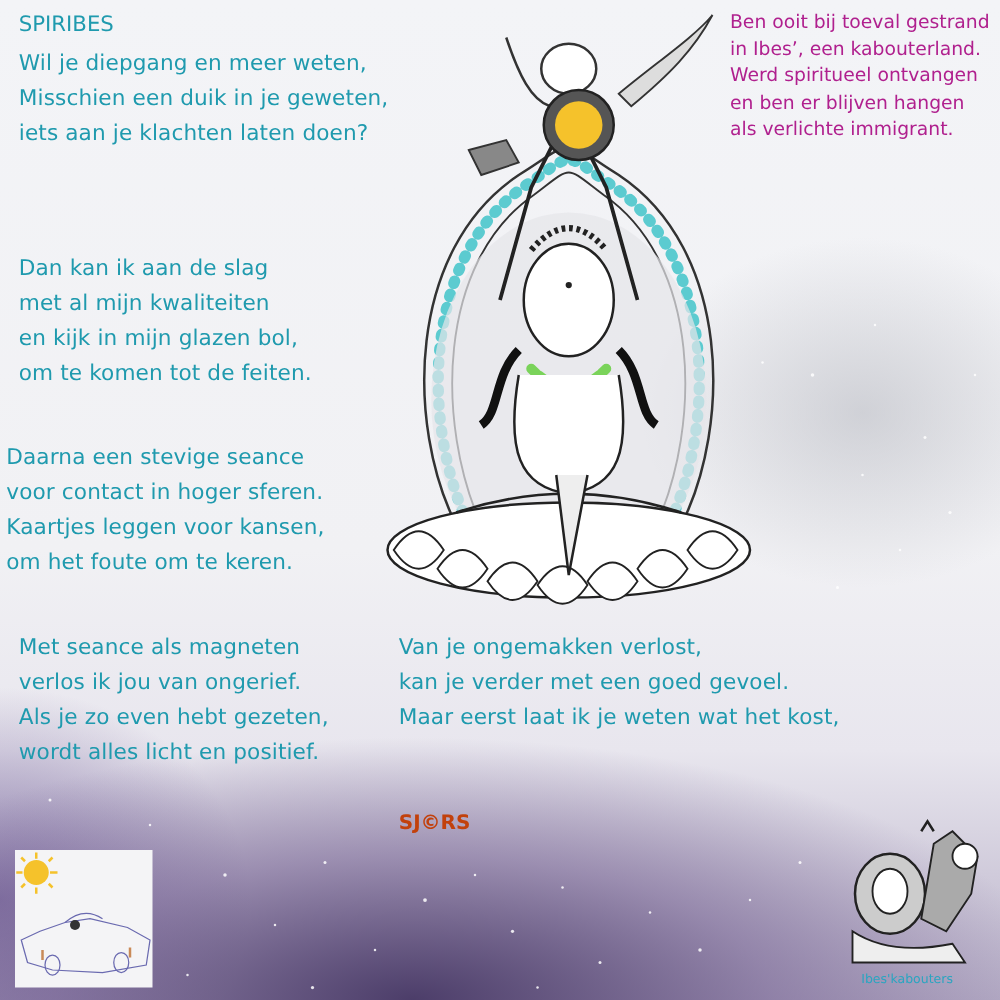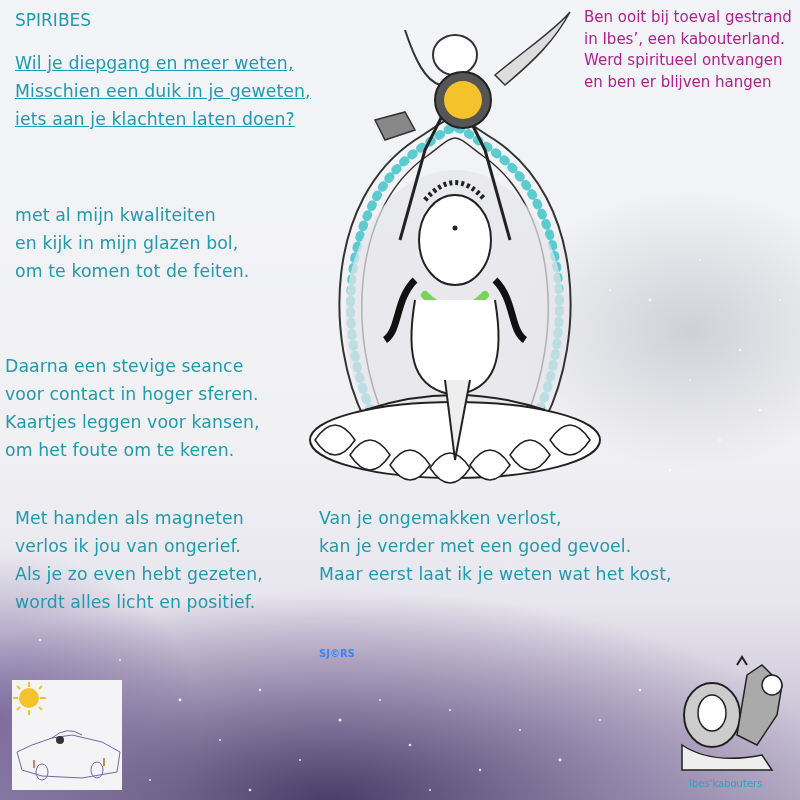--- a/index.html
+++ b/index.html
@@ -11,21 +11,21 @@
       radial-gradient(ellipse 520px 210px at 330px 800px, rgba(70,55,100,0.95), rgba(110,90,140,0.55) 55%, rgba(255,255,255,0) 100%),
       radial-gradient(ellipse 200px 170px at 0px 720px, rgba(110,90,150,0.75), rgba(255,255,255,0) 100%),
       linear-gradient(180deg, #f3f4f7 0%, #f1f1f4 55%, #e8e6ee 75%, #b8b0c8 100%);
   }
   .stars { position:absolute; inset:0; pointer-events:none; }
   .poem { position:absolute; color:#1f9aae; font-size:17.3px; line-height:28px; letter-spacing:0.1px; }
   .title { position:absolute; left:15px; top:10px; color:#1f9aae; font-weight:normal; font-size:17px; }
   .poem div { white-space:nowrap; }
   .side { position:absolute; left:584px; top:7px; color:#b0208e; font-size:15px; line-height:21.5px; }
   .side div { white-space:nowrap; }
-  .sig { position:absolute; left:319px; top:648px; color:#3b82f6; font-weight:bold; font-size:10px; }
+  .sig { position:absolute; left:319px; top:648px; color:#c2410c; font-weight:bold; font-size:16px; }
   .brand { position:absolute; left:689px; top:778px; color:#2aa5c0; font-size:10px; }
   .art { position:absolute; }
   .car-card { position:absolute; left:12px; top:680px; width:110px; height:110px; background:#f4f4f6; }
 </style>
 </head>
 <body>
 
 <div class="bg"></div>
 <svg class="stars" width="800" height="800">
   <g fill="#ffffff" opacity="0.85">
@@ -96,55 +96,57 @@
   <path d="M190 75 C 220 50, 250 30, 265 12 C 250 40, 230 60, 200 85 Z" fill="#ddd" stroke="#333" stroke-width="1.5"></path>
   <ellipse cx="150" cy="55" rx="22" ry="20" fill="#fff" stroke="#333" stroke-width="2"></ellipse>
 
   <circle cx="158" cy="100" r="28" fill="#555" stroke="#222" stroke-width="2"></circle>
   <circle cx="158" cy="100" r="19" fill="#f5c22b"></circle>
   <path d="M70 120 L100 112 L110 130 L80 140 Z" fill="#888" stroke="#333" stroke-width="1.5"></path>
 </svg>
 
 <div class="title">SPIRIBES</div>
 
-<div class="poem" style="left:15px; top:49px;text-decoration:underline;">
+<div class="poem" style="left:15px; top:37px;">
   <div>Wil je diepgang en meer weten,</div>
   <div>Misschien een duik in je geweten,</div>
   <div>iets aan je klachten laten doen?</div>
 </div>
 <div class="poem" style="left:15px; top:201px;">
+  <div>Dan kan ik aan de slag</div>
   <div>met al mijn kwaliteiten</div>
   <div>en kijk in mijn glazen bol,</div>
   <div>om te komen tot de feiten.</div>
 </div>
 <div class="poem" style="left:5px; top:352px;">
   <div>Daarna een stevige seance</div>
   <div>voor contact in hoger sferen.</div>
   <div>Kaartjes leggen voor kansen,</div>
   <div>om het foute om te keren.</div>
 </div>
 <div class="poem" style="left:15px; top:504px;">
-  <div>Met handen als magneten</div>
+  <div>Met seance als magneten</div>
   <div>verlos ik jou van ongerief.</div>
   <div>Als je zo even hebt gezeten,</div>
   <div>wordt alles licht en positief.</div>
 </div>
 <div class="poem" style="left:319px; top:504px;">
   <div>Van je ongemakken verlost,</div>
   <div>kan je verder met een goed gevoel.</div>
   <div>Maar eerst laat ik je weten wat het kost,</div>
 </div>
 
 <div class="sig">SJ©RS</div>
 
 <div class="side">
   <div>Ben ooit bij toeval gestrand</div>
   <div>in Ibes’, een kabouterland.</div>
   <div>Werd spiritueel ontvangen</div>
   <div>en ben er blijven hangen</div>
+  <div>als verlichte immigrant.</div>
 </div>
 
 <div class="car-card">
   <svg width="110" height="110" viewBox="0 0 110 110">
     <g stroke="#f5c22b" stroke-width="2">
       <line x1="17" y1="2" x2="17" y2="7"></line>
         <line x1="17" y1="30" x2="17" y2="35"></line>
       <line x1="1" y1="18" x2="6" y2="18"></line>
         <line x1="28" y1="18" x2="34" y2="18"></line>
       <line x1="5" y1="6" x2="8" y2="9"></line>

